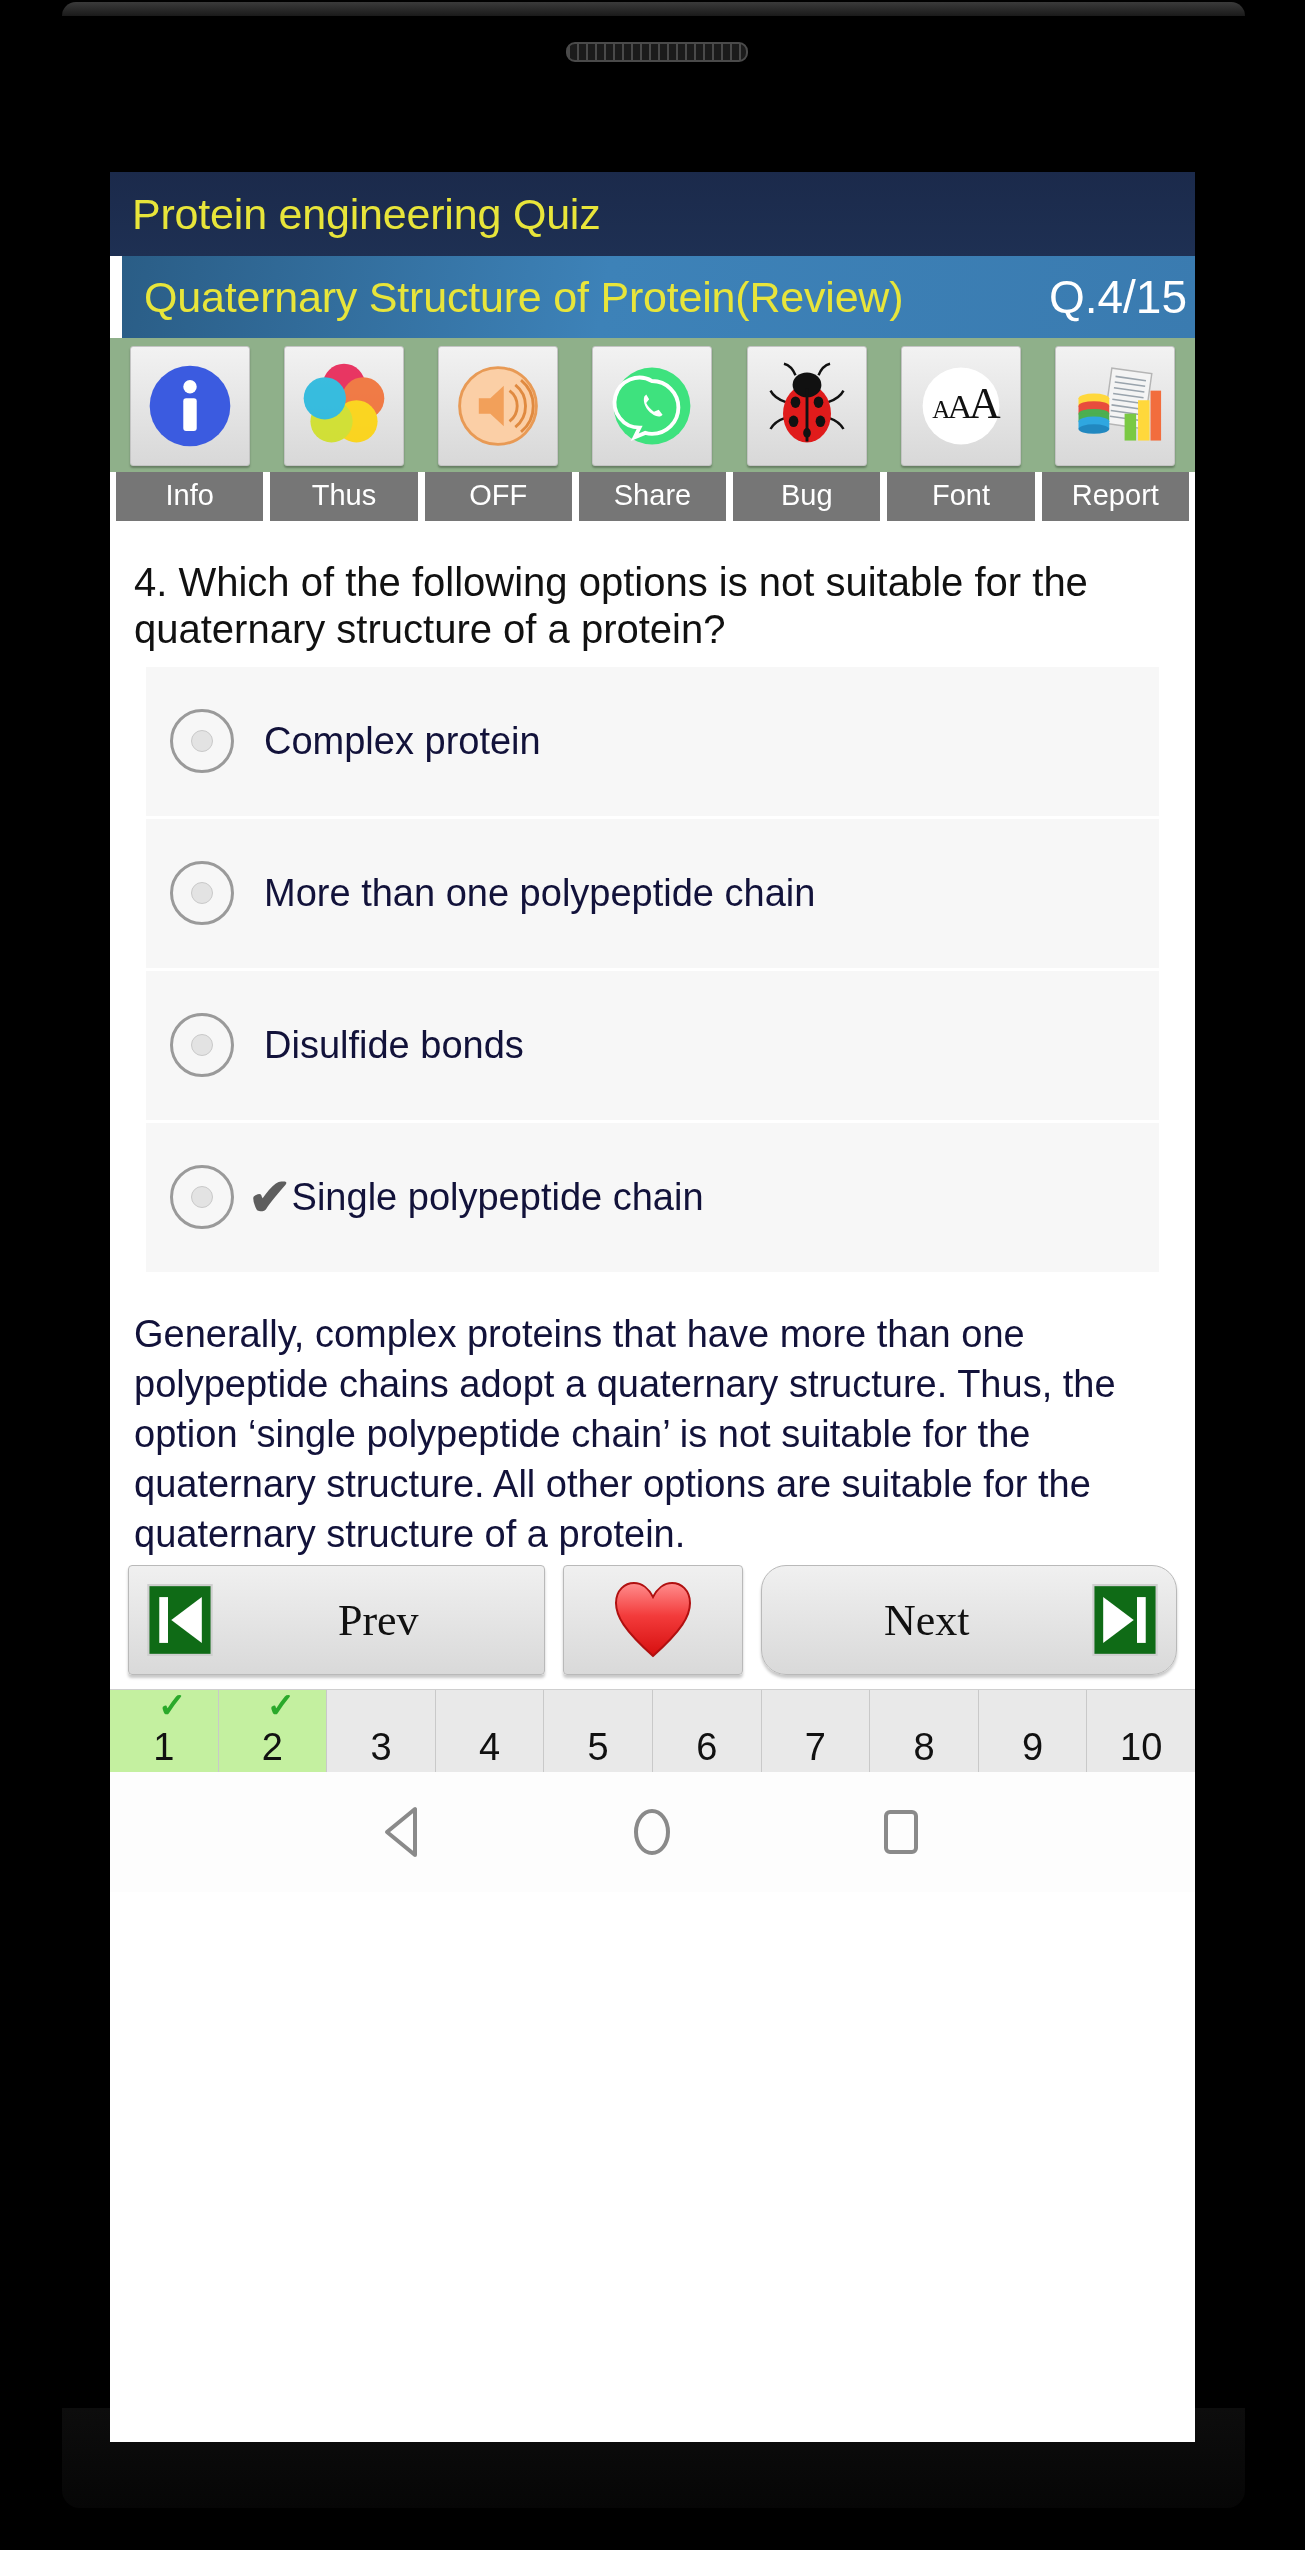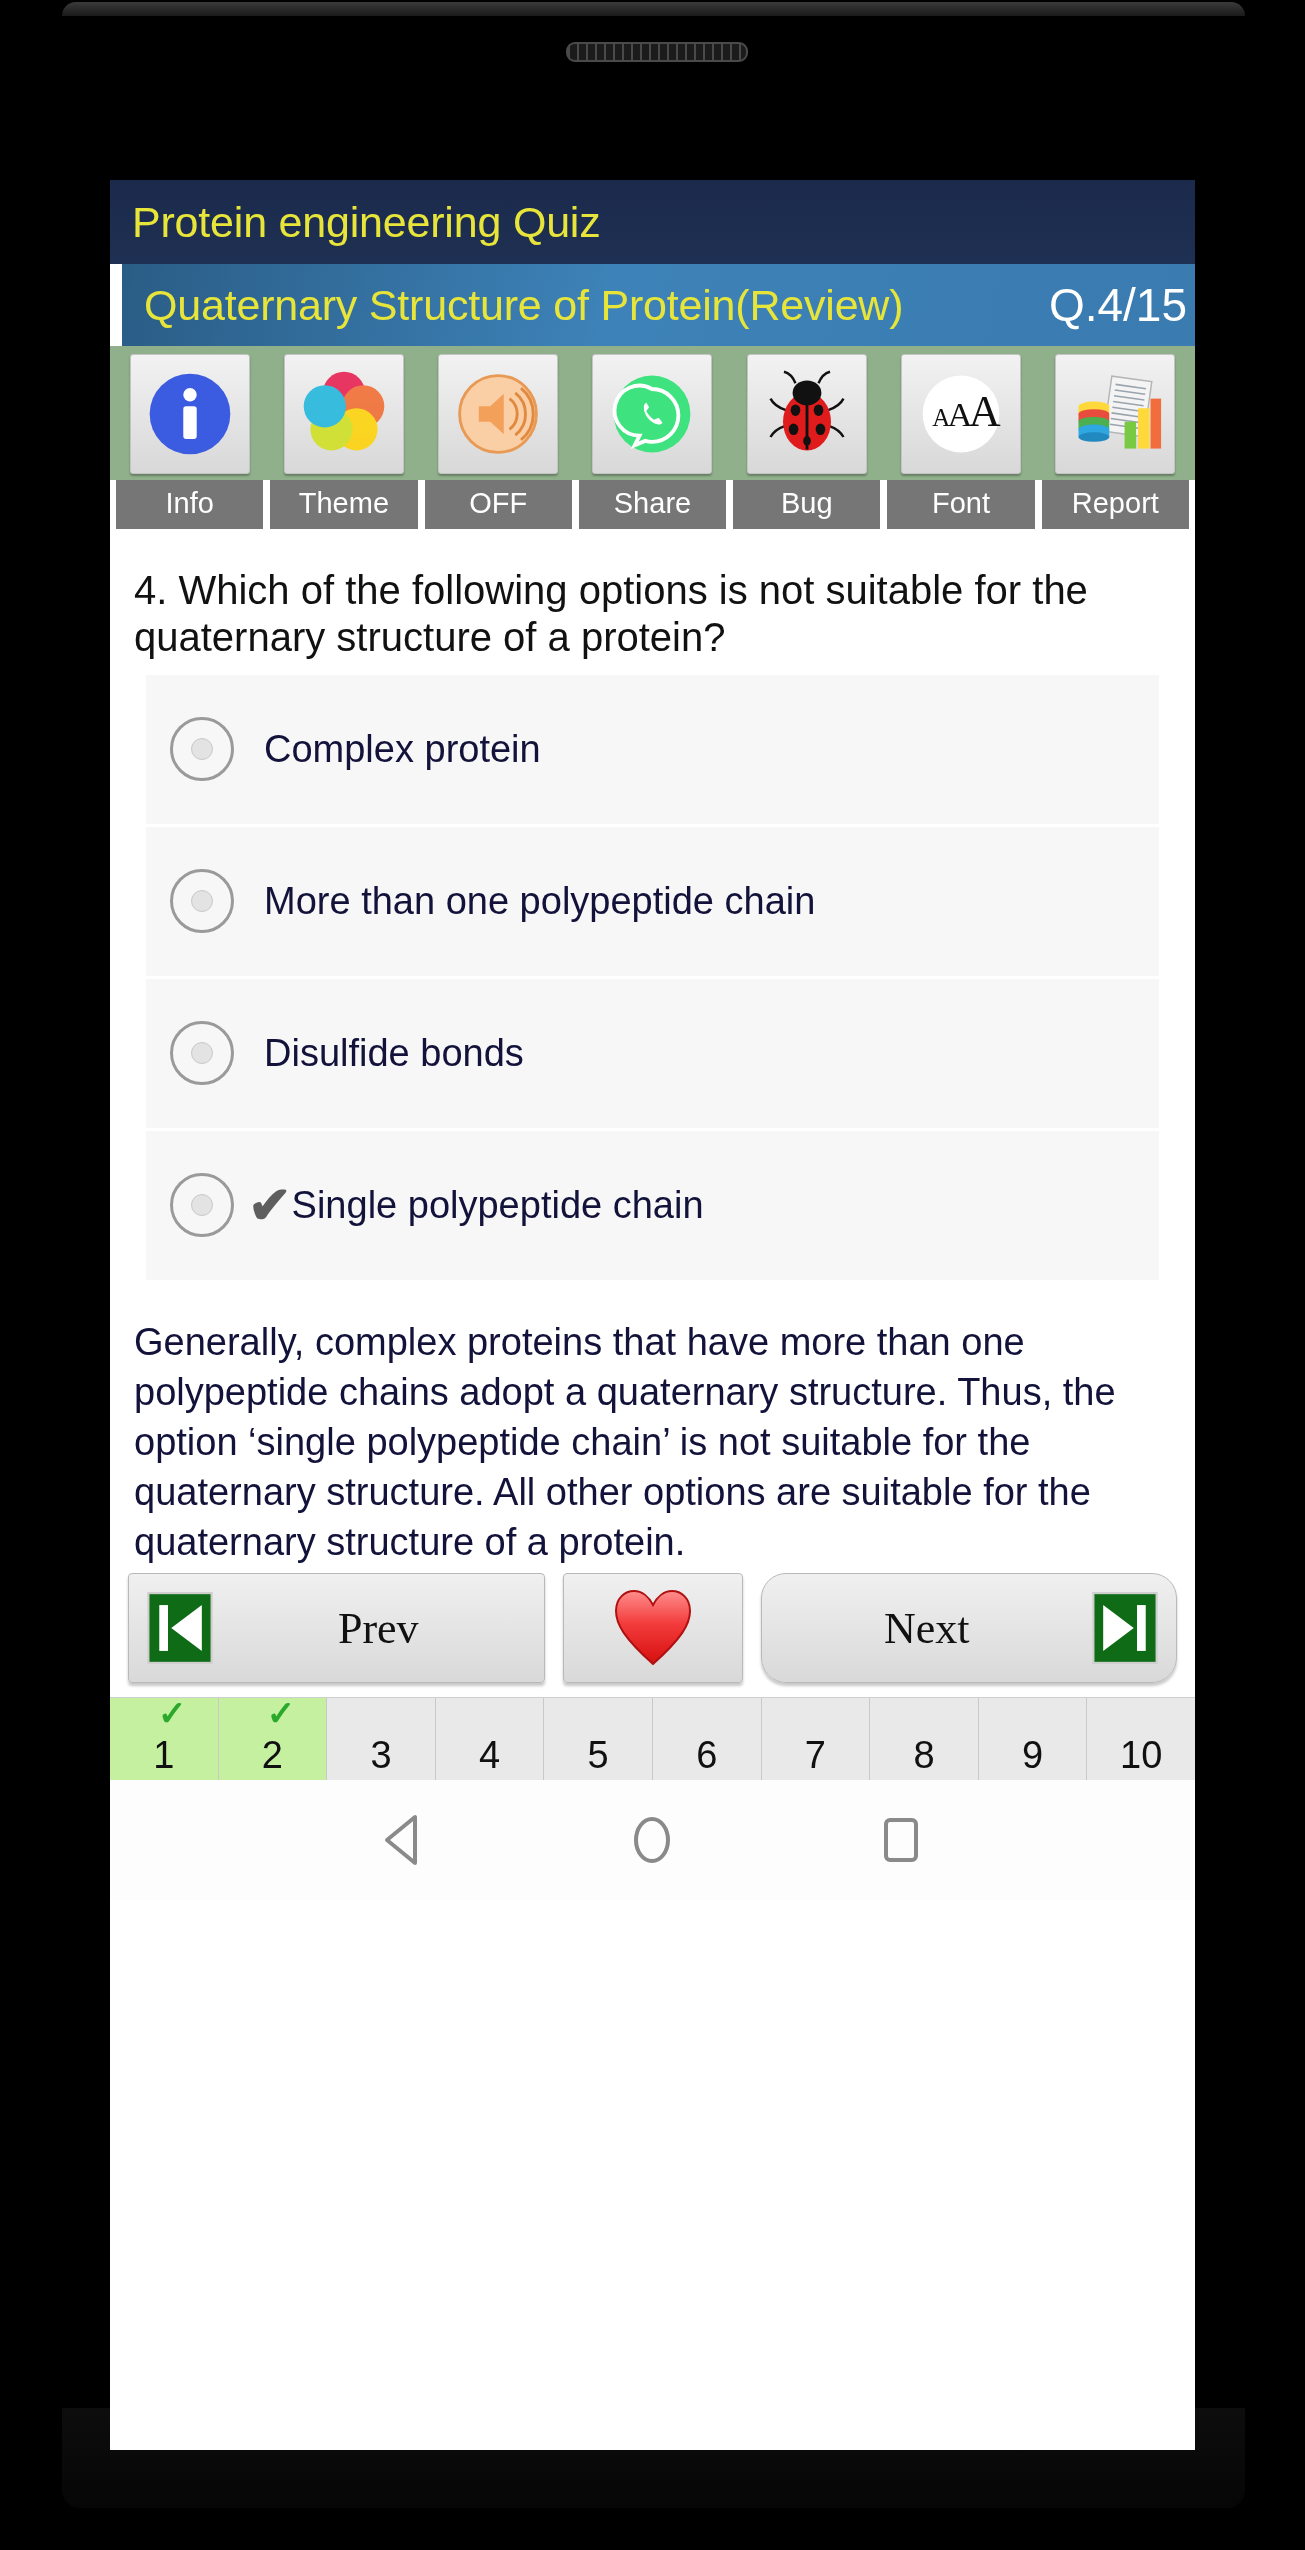--- a/index.html
+++ b/index.html
@@ -9,21 +9,21 @@
   #frame{position:absolute;left:0;top:0;width:1305px;height:2550px;background:#000;}
   .bezel-top{position:absolute;left:62px;top:2px;width:1183px;height:14px;
              background:linear-gradient(180deg,#3a3a3a,#1a1a1a);border-radius:18px 18px 0 0;}
   .bezel-bottom{position:absolute;left:62px;top:2408px;width:1183px;height:100px;
                 background:linear-gradient(180deg,#0d0d0d,#060606);border-radius:0 0 18px 18px;}
   .speaker{position:absolute;left:566px;top:42px;width:178px;height:16px;border:2px solid #4a4a4a;
            border-radius:9px;background:#1b1b1b;
            background-image:repeating-linear-gradient(90deg,#4a4a4a 0 2px,#1b1b1b 2px 9px);}
 
   
-  #screen{position:absolute;left:110px;top:180px;width:1085px;height:2270px;background:#fff;overflow:hidden;}
+  #screen{position:absolute;left:110px;top:172px;width:1085px;height:2270px;background:#fff;overflow:hidden;}
 
   
   .hdr{position:relative;width:100%;}
   .hdr-top{height:84px;background:linear-gradient(180deg,#1b2a4b 0%,#1e3053 100%);
            display:flex;align-items:center;}
   .hdr-bot{height:82px;background:linear-gradient(100deg,#2a5d86 0%,#3d82b8 45%,#3a7bb0 100%);
            display:flex;align-items:center;position:relative;margin-left:12px;}
   .hdr-title{color:#e8e53a;font-size:43px;padding-left:22px;white-space:nowrap;letter-spacing:-0.2px;}
   .hdr-sub{color:#e8e53a;font-size:43px;padding-left:22px;white-space:nowrap;letter-spacing:-0.2px;}
   .qcount{position:absolute;right:8px;top:50%;transform:translateY(-50%);
@@ -217,21 +217,21 @@
             <rect x="74" y="44" width="12" height="42" fill="#ffd83b"></rect>
             <rect x="87" y="34" width="11" height="52" fill="#f26d3d"></rect>
           </svg>
         </div>
       </div>
 
     </div>
 
     <div class="tb-labels">
       <div class="tb-lab">Info</div>
-      <div class="tb-lab">Theme</div>
+      <div class="tb-lab">Thus</div>
       <div class="tb-lab">OFF</div>
       <div class="tb-lab">Share</div>
       <div class="tb-lab">Bug</div>
       <div class="tb-lab">Font</div>
       <div class="tb-lab">Report</div>
     </div>
 
     <div class="qtext">4. Which of the following options is not suitable for the quaternary structure of a protein?</div>
 
     <div class="opts">

